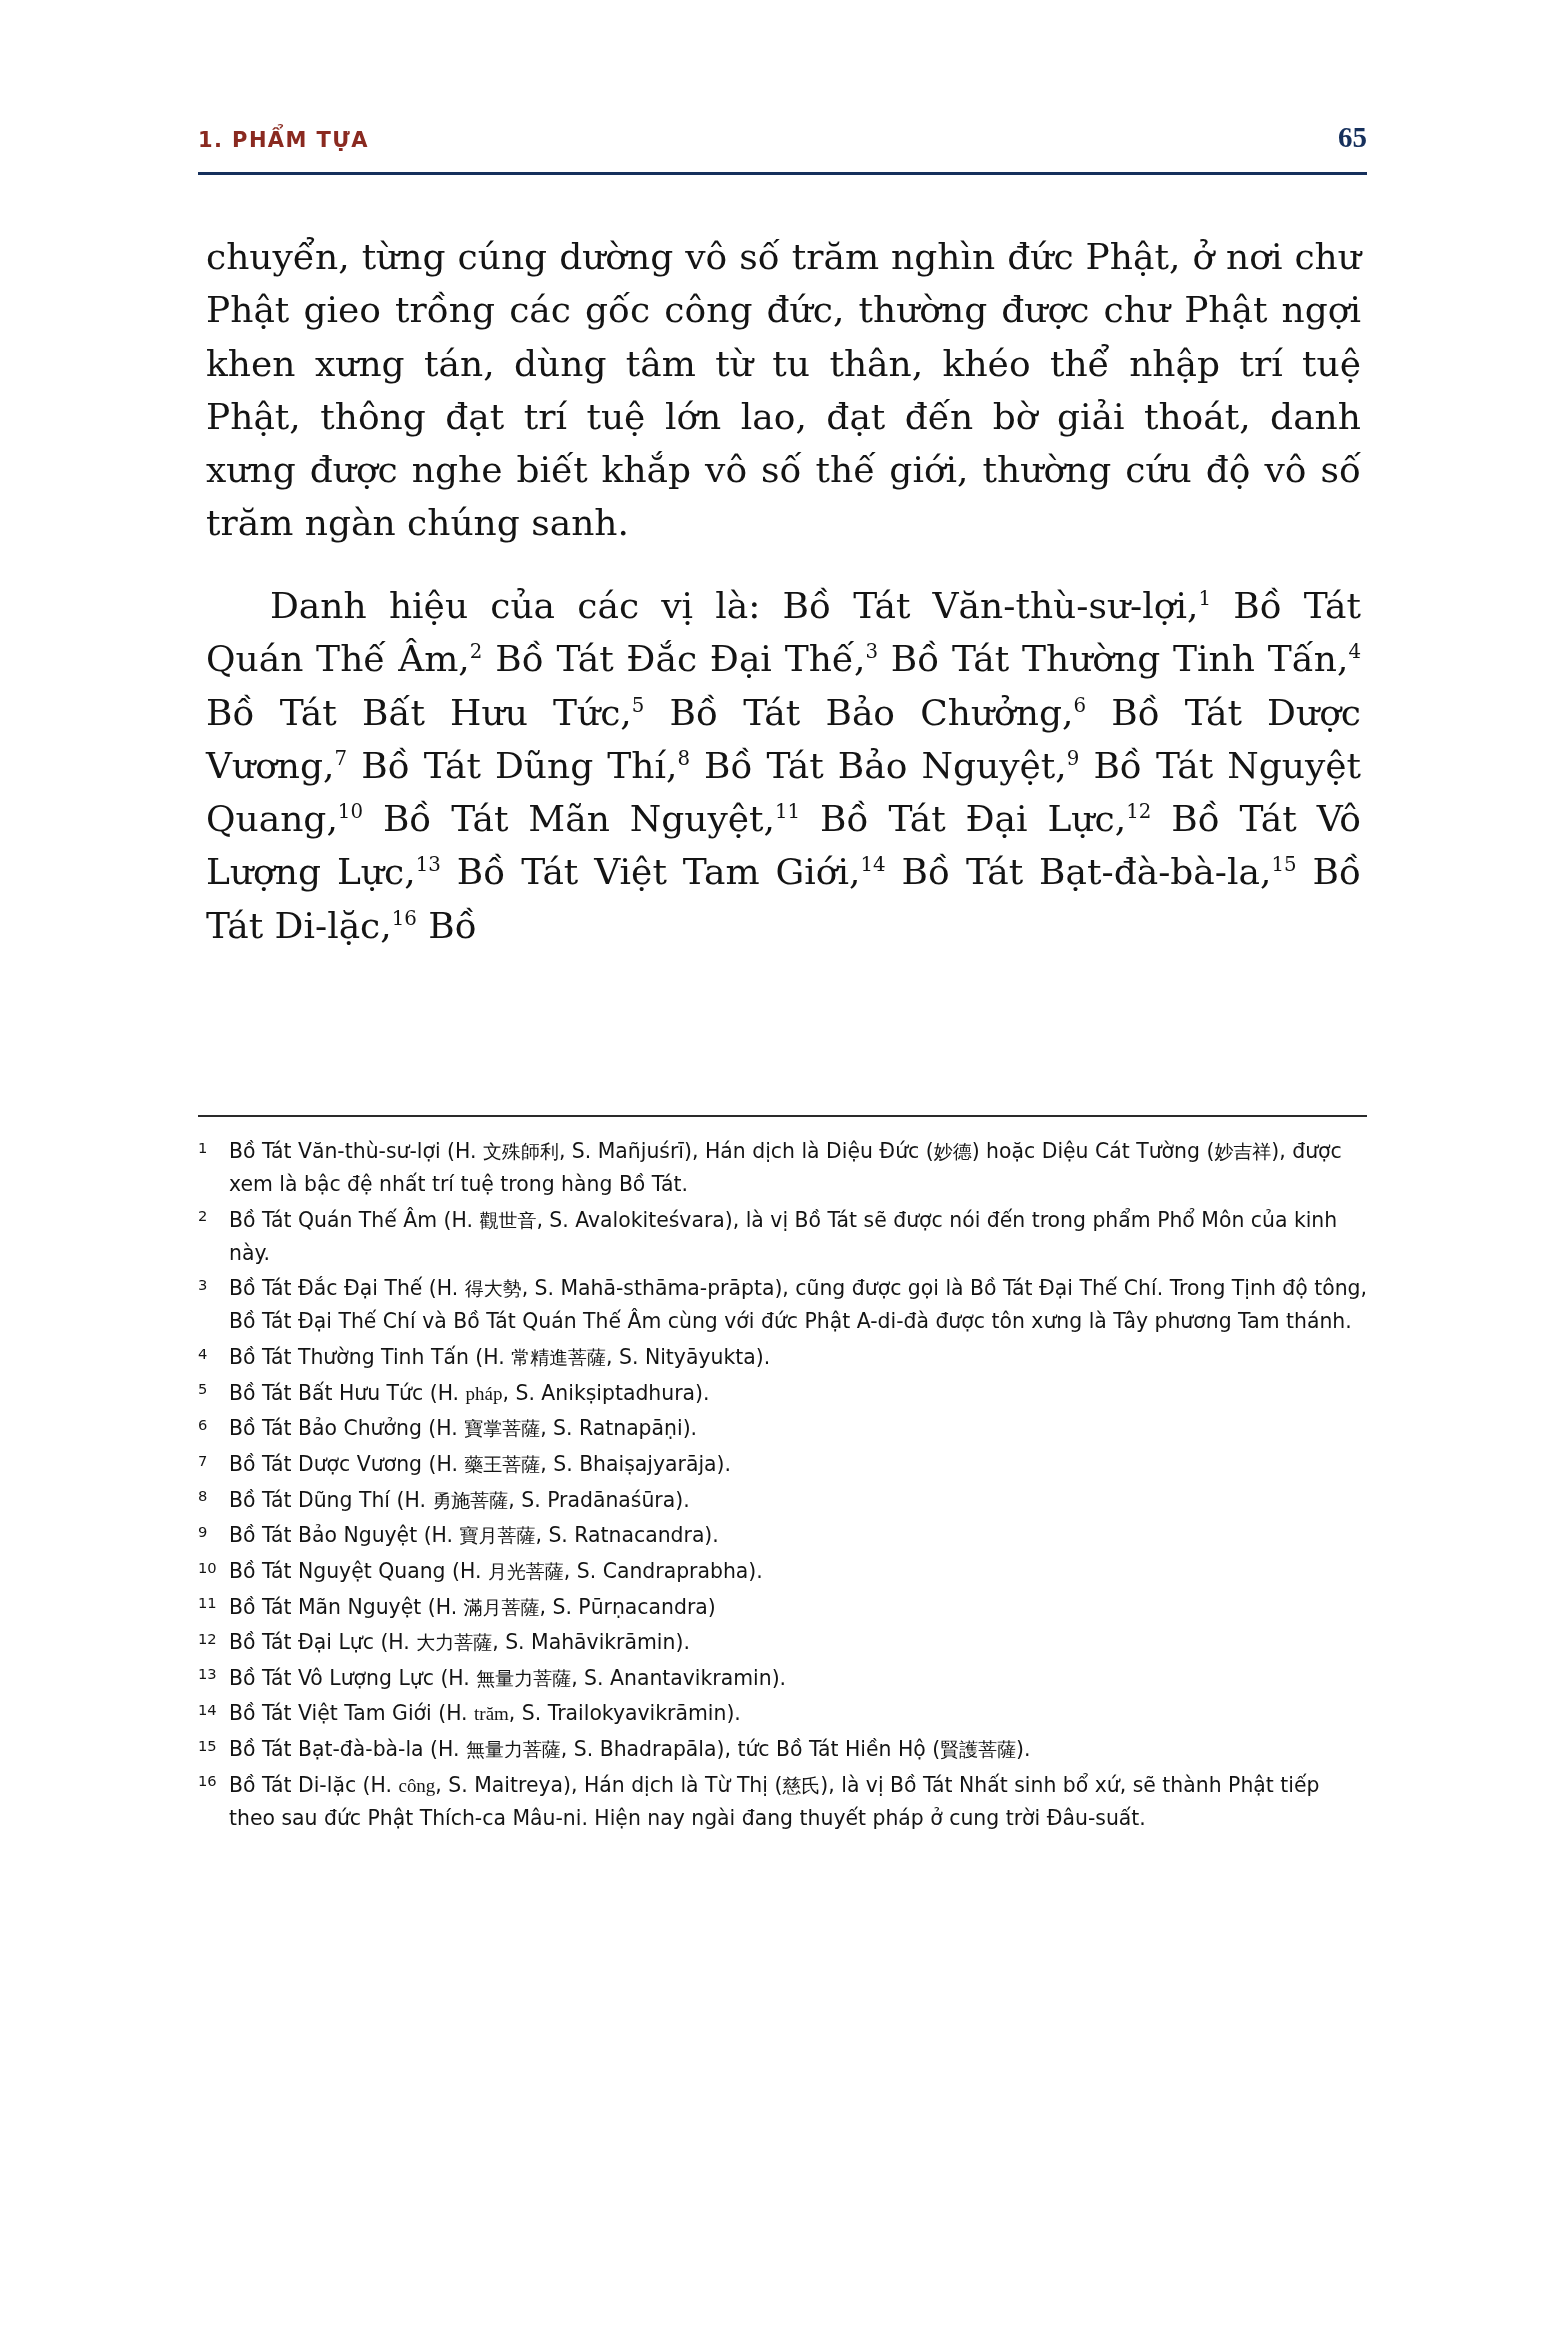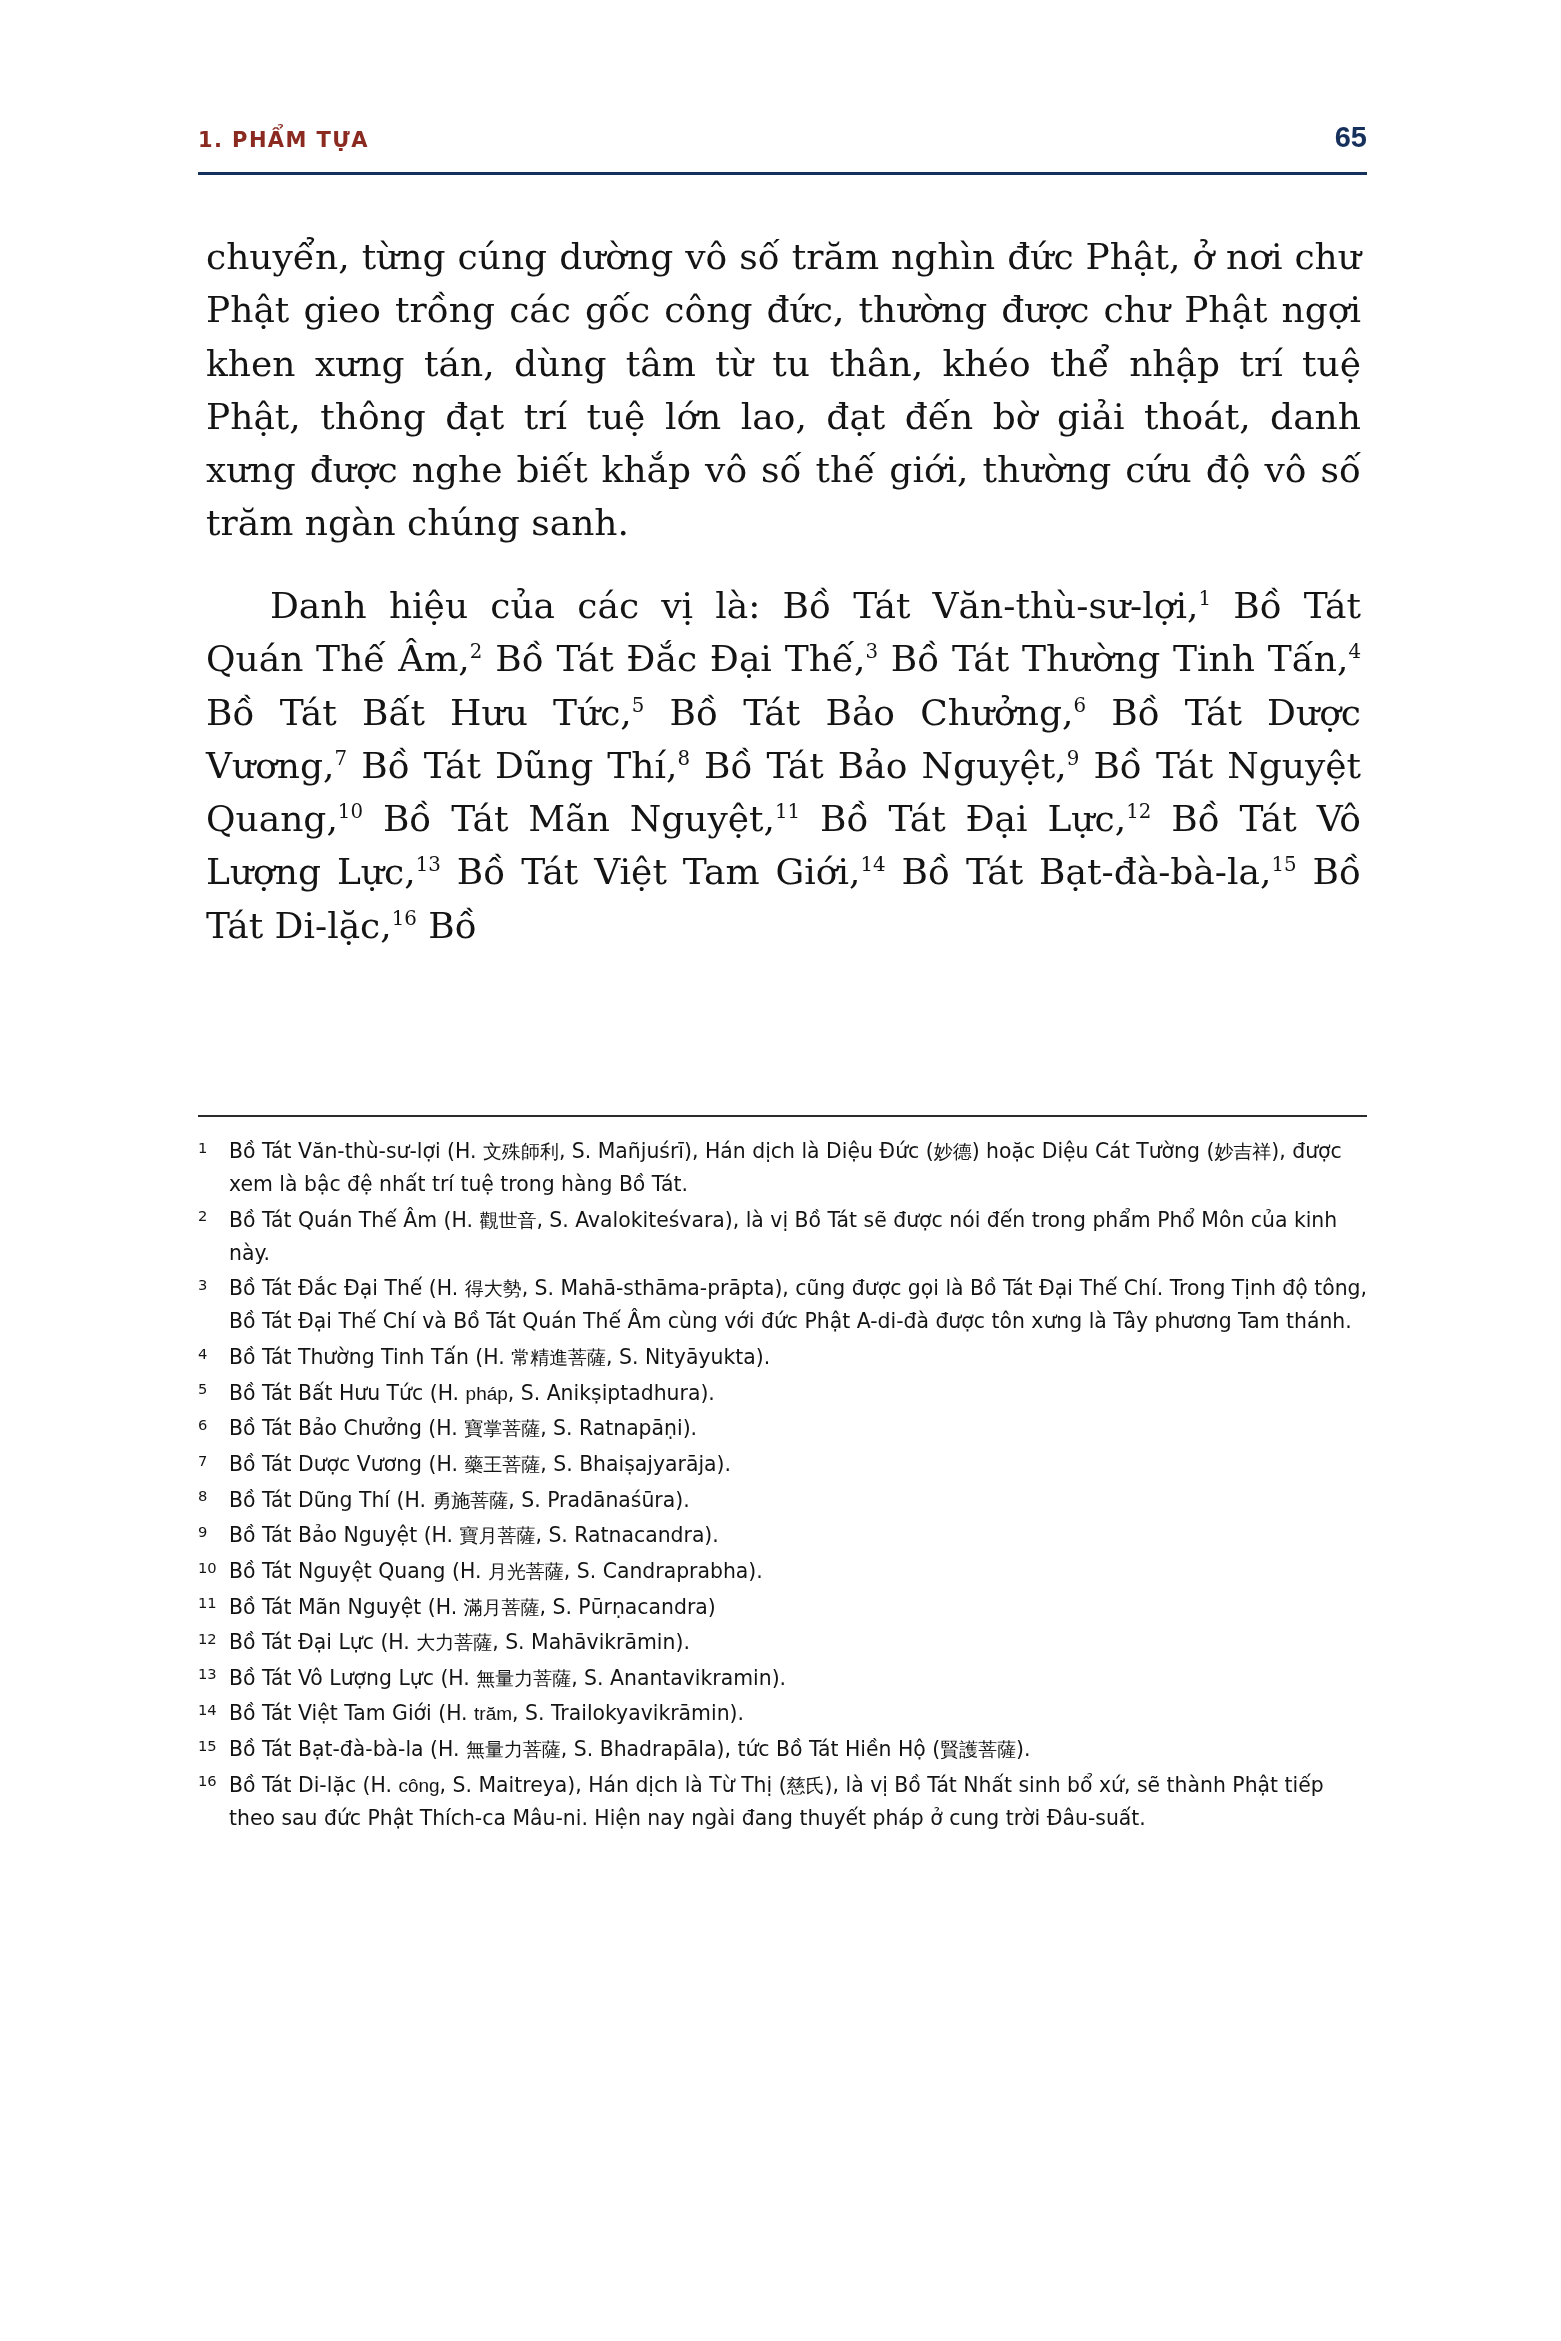--- a/index.html
+++ b/index.html
@@ -33,21 +33,21 @@
     justify-content: space-between;
   }
   .header-title {
     font-family: "DejaVu Sans", sans-serif;
     font-size: 21px;
     font-weight: bold;
     letter-spacing: 1.4px;
     color: #8a2a20;
   }
   .header-page {
-    font-family: Liberation Sans, sans-serif;
+    font-family: Liberation Serif, serif;
     font-size: 29px;
     font-weight: bold;
     color: #16305c;
   }
   .header-rule {
     position: absolute;
     left: 198px;
     top: 172px;
     width: 1169px;
     height: 2.6px;
@@ -107,21 +107,21 @@
     font-size: 14.7px;
     line-height: 1.4;
     padding-top: 2.6px;
     text-align: left;
   }
   .fn-body {
     flex: 1 1 auto;
     text-align: left;
   }
   .cjk {
-    font-family: Liberation Sans, sans-serif;
+    font-family: Liberation Serif, serif;
     font-size: 0.93em;
   }
 </style>
 </head>
 <body>
 
 <div class="page">
 
   <div class="header">
     <div class="header-title">1. PHẨM TỰA</div>

